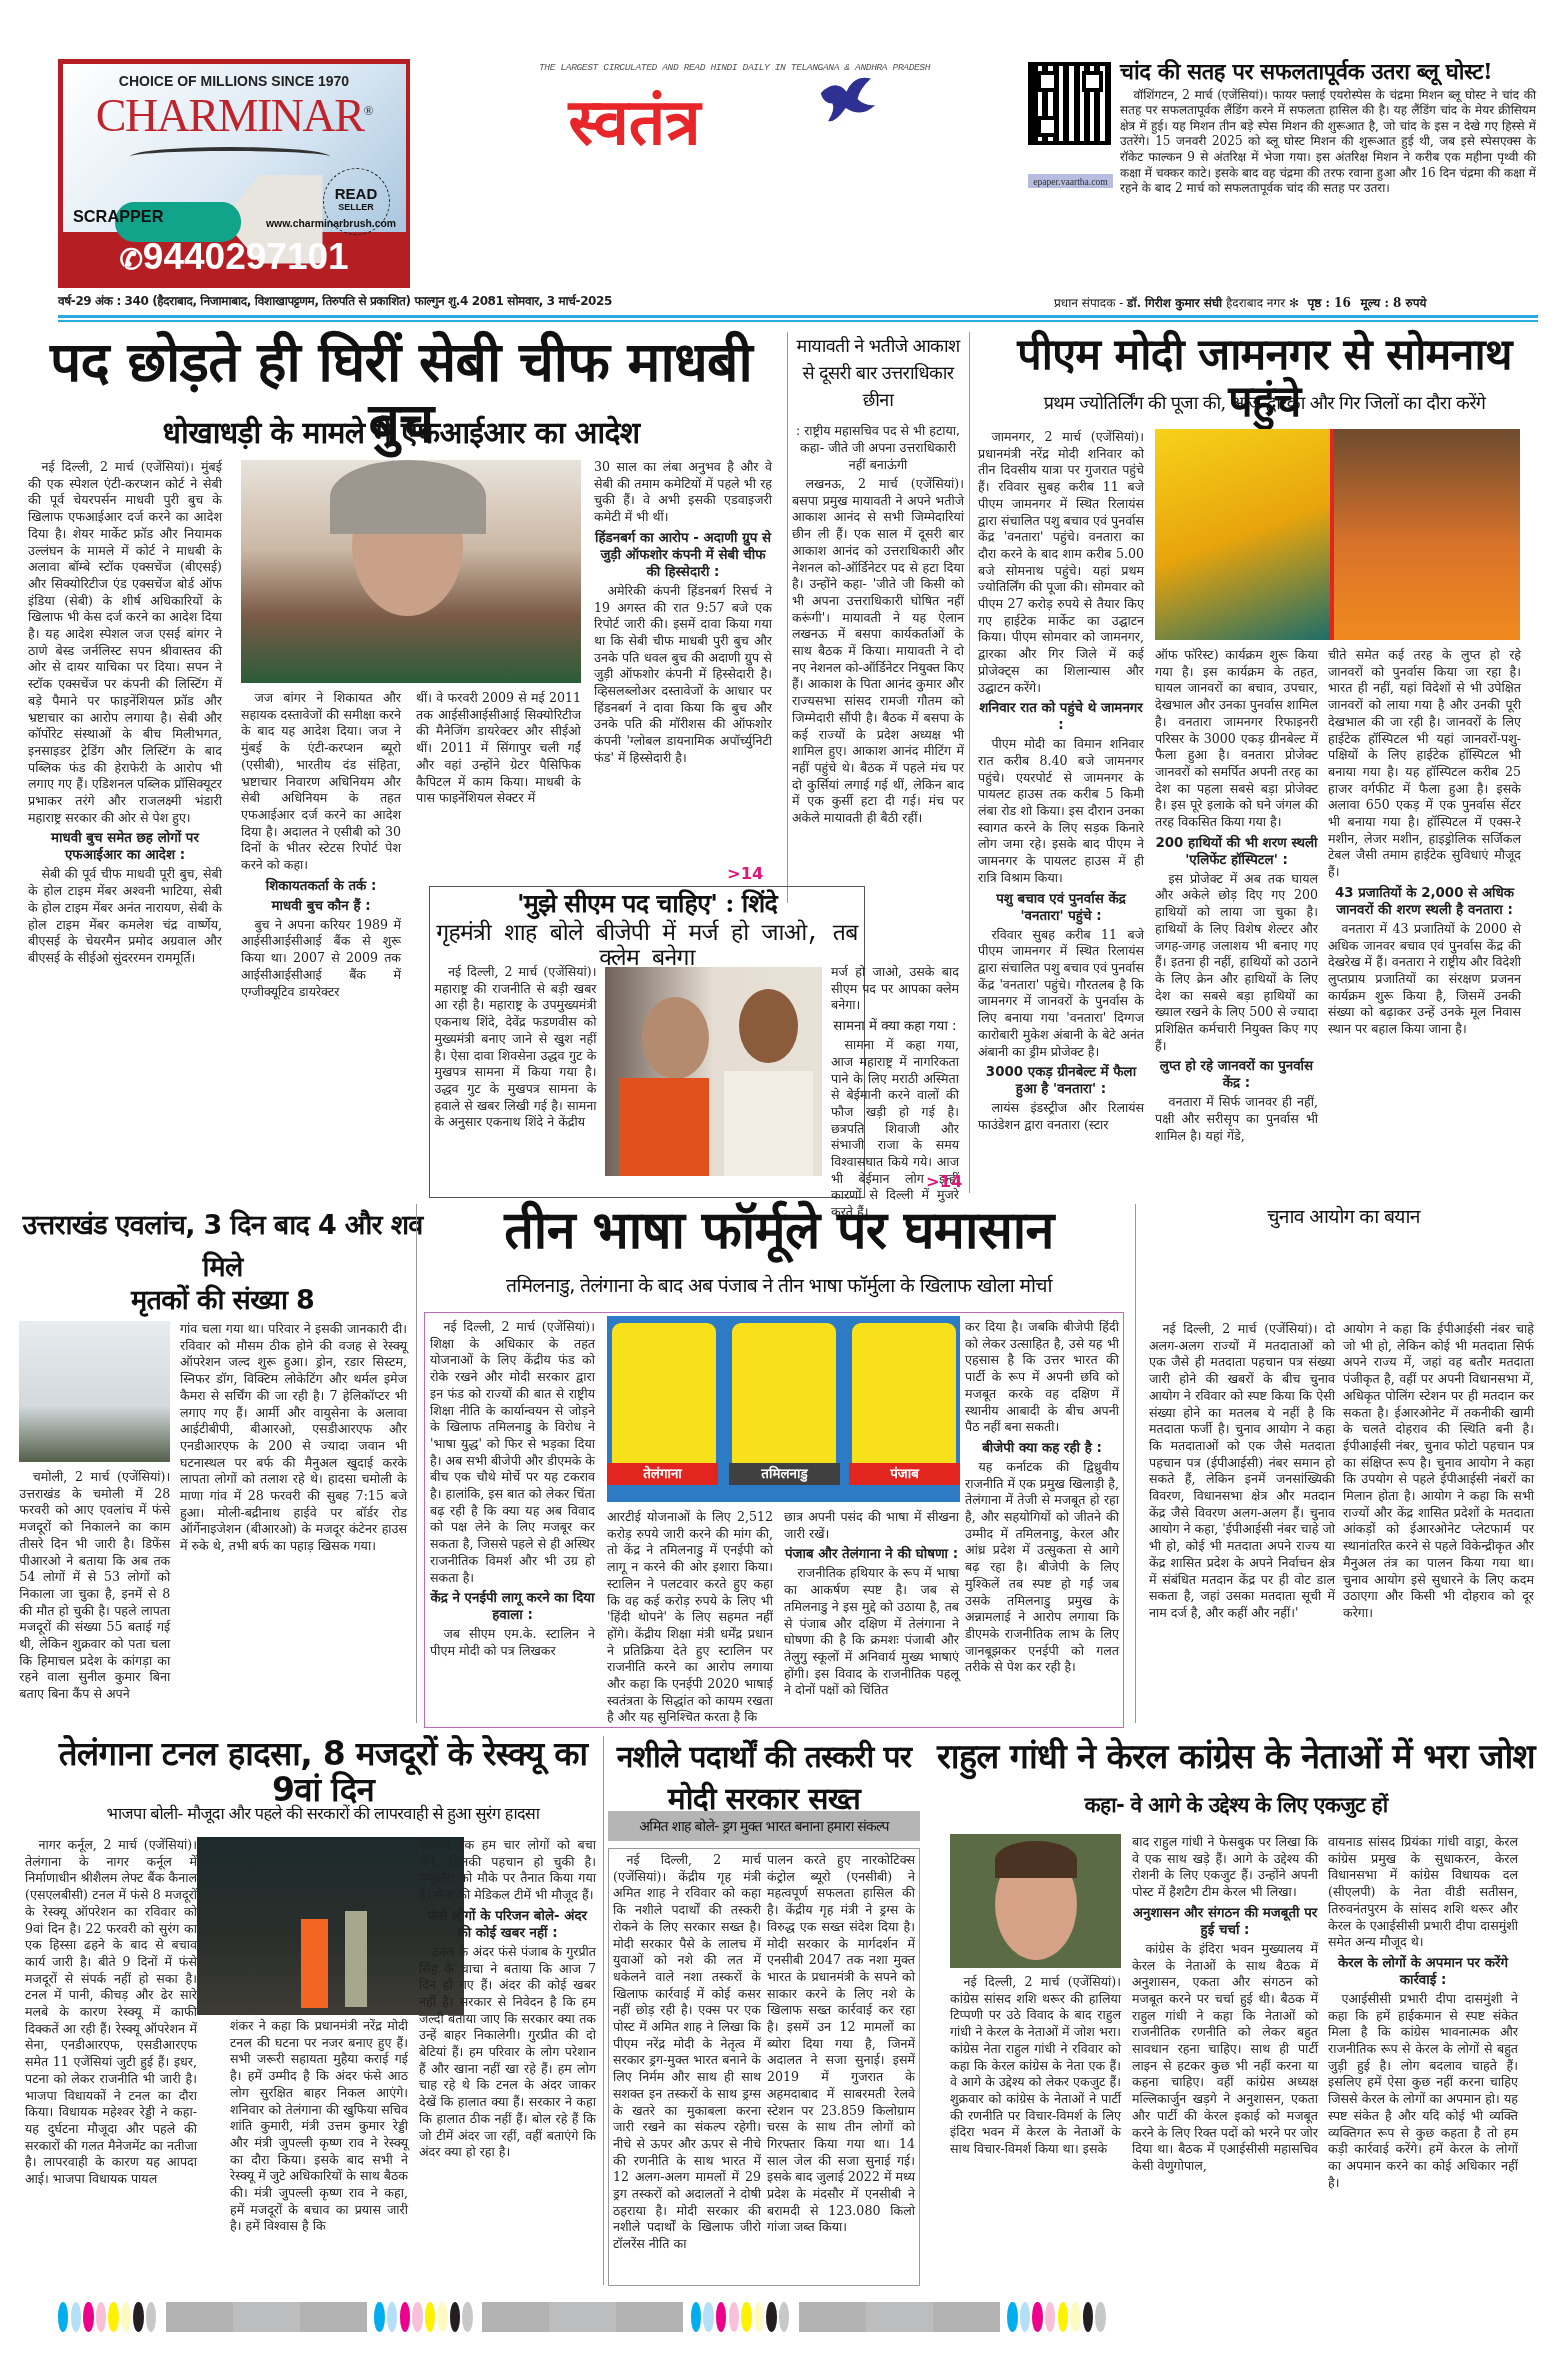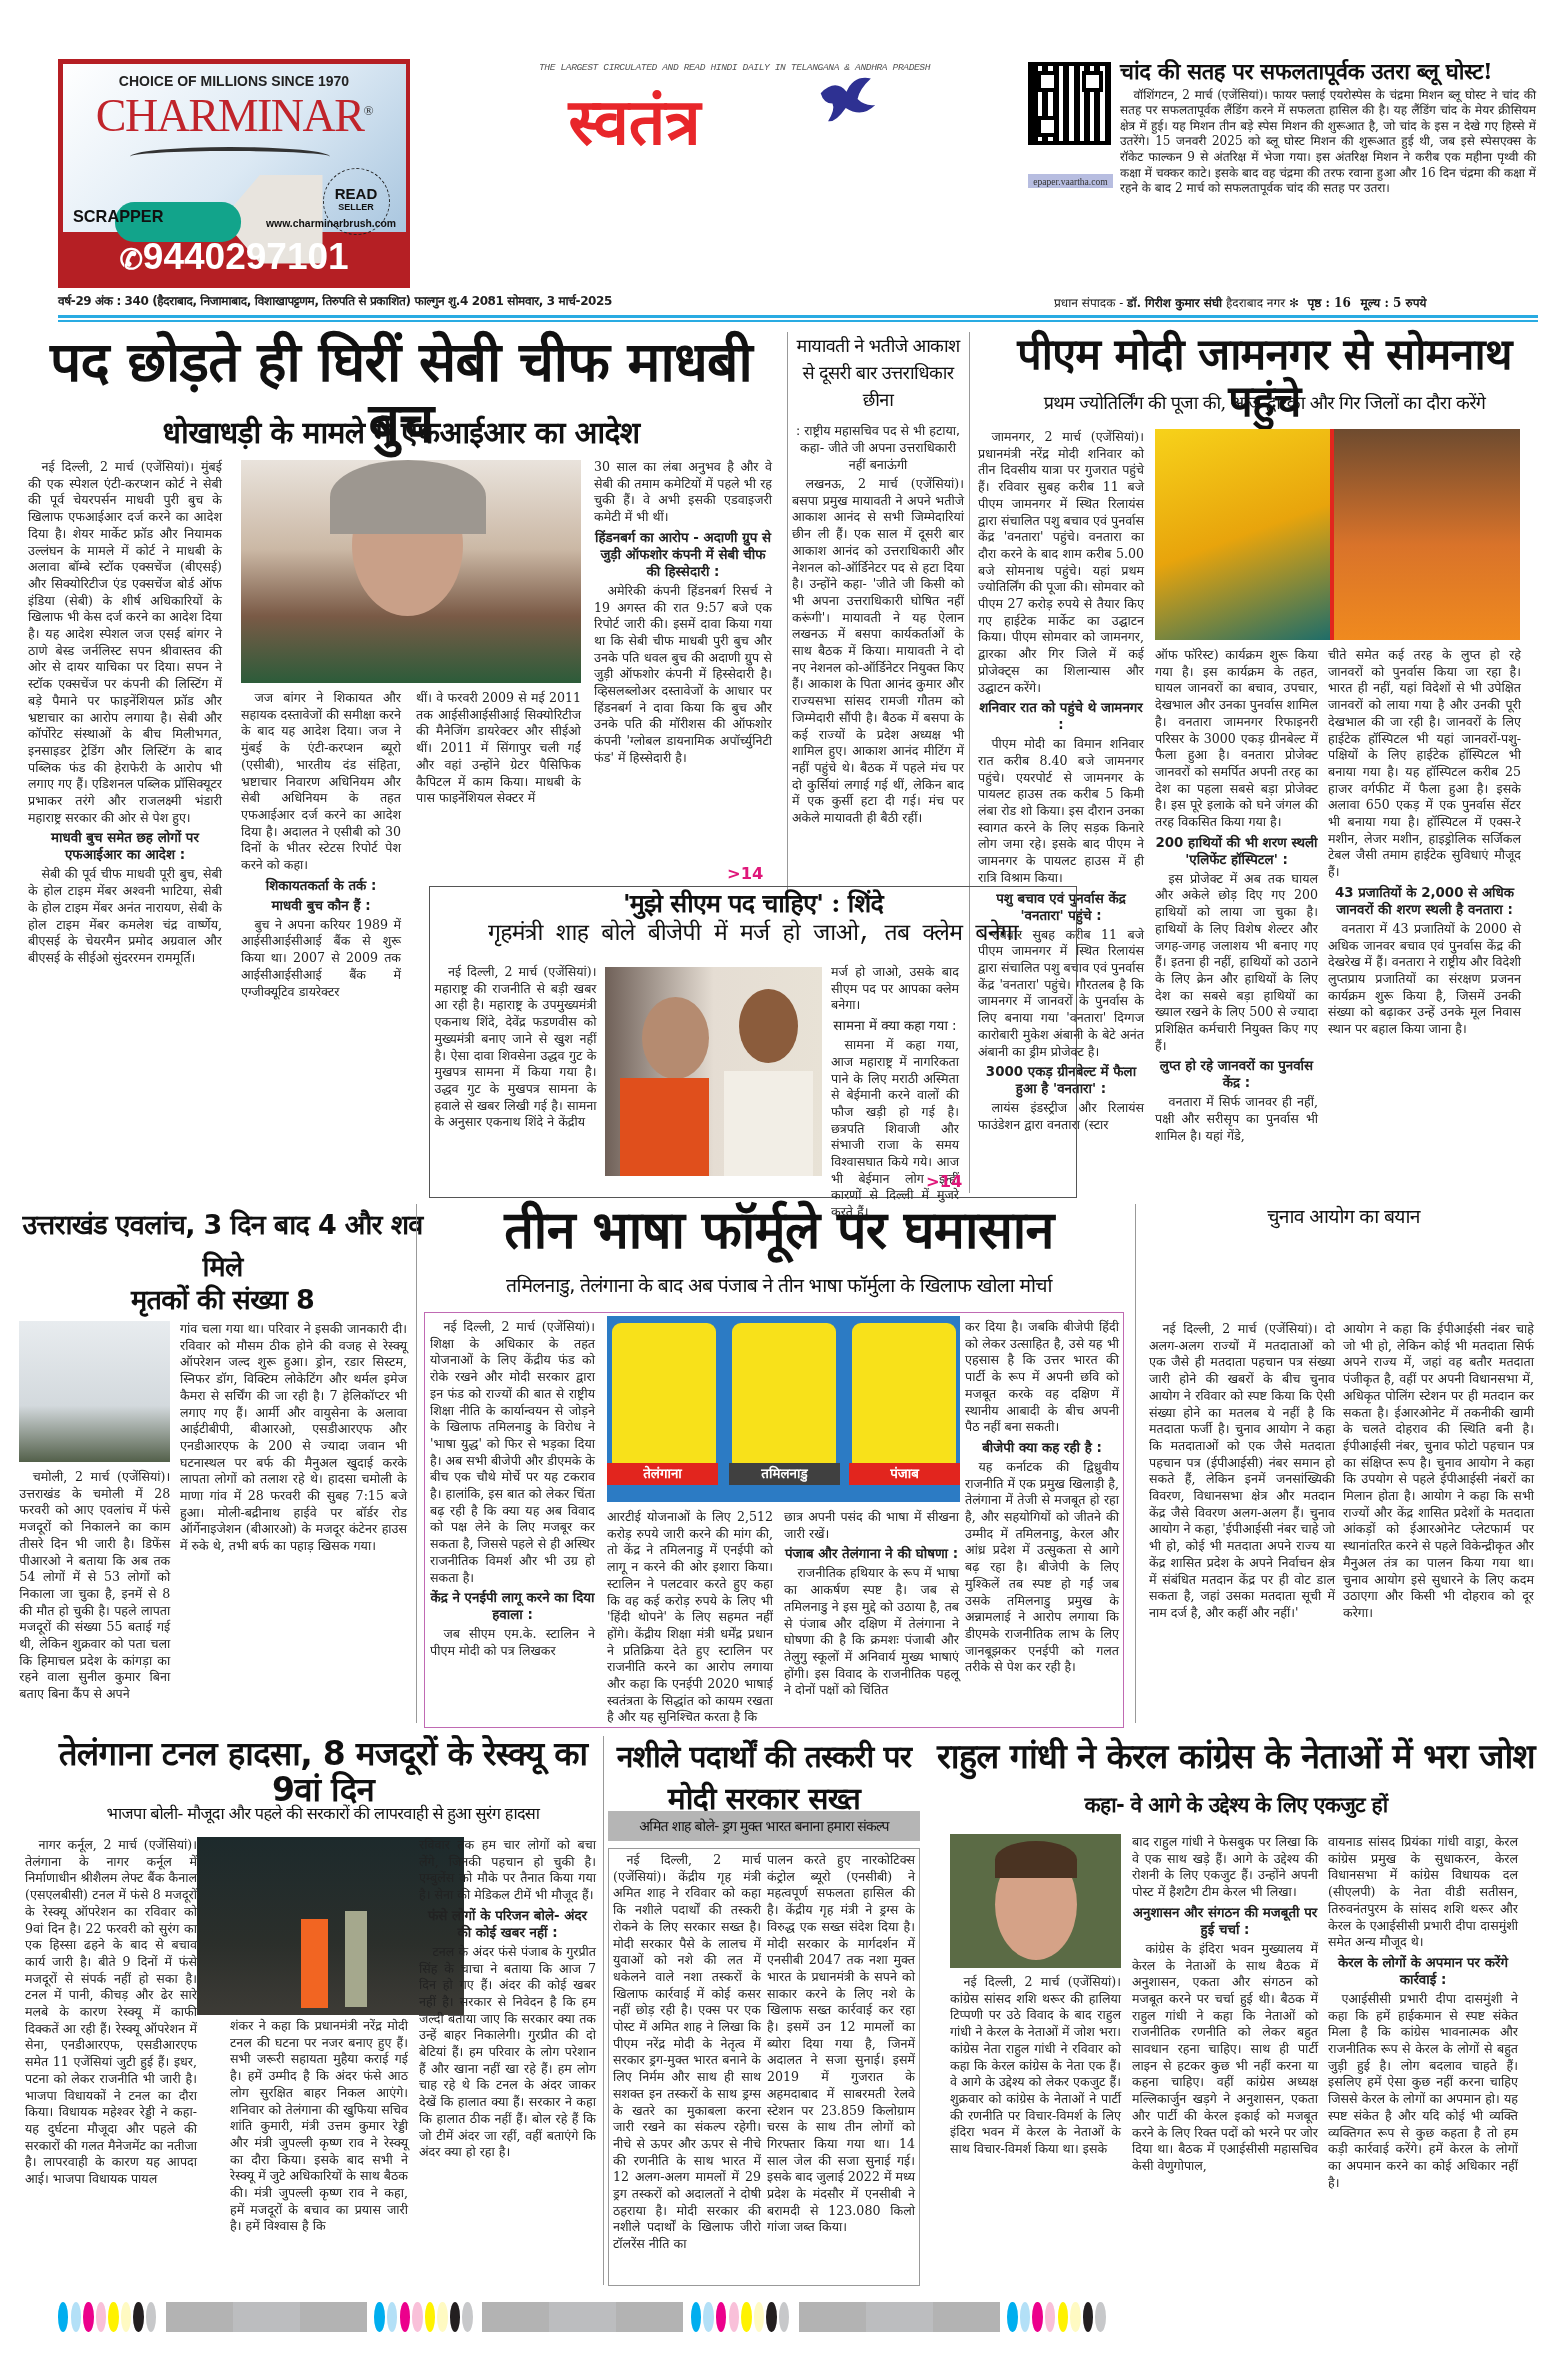--- a/index.html
+++ b/index.html
@@ -65,21 +65,21 @@
   <div class="hl" style="font-size:22px;text-align:left;font-family:'DejaVu Serif',serif;letter-spacing:-0.4px;">चांद की सतह पर सफलतापूर्वक उतरा ब्लू घोस्ट!</div>
   <div class="para" style="font-size:12px;line-height:15.6px;margin-top:4.5px;">
       <p>वॉशिंगटन, 2 मार्च (एजेंसियां)। फायर फ्लाई एयरोस्पेस के चंद्रमा मिशन ब्लू घोस्ट ने चांद की सतह पर सफलतापूर्वक लैंडिंग करने में सफलता हासिल की है। यह लैंडिंग चांद के मेयर क्रीसियम क्षेत्र में हुई। यह मिशन तीन बड़े स्पेस मिशन की शुरूआत है, जो चांद के इस न देखे गए हिस्से में उतरेंगे। 15 जनवरी 2025 को ब्लू घोस्ट मिशन की शुरूआत हुई थी, जब इसे स्पेसएक्स के रॉकेट फाल्कन 9 से अंतरिक्ष में भेजा गया। इस अंतरिक्ष मिशन ने करीब एक महीना पृथ्वी की कक्षा में चक्कर काटे। इसके बाद वह चंद्रमा की तरफ रवाना हुआ और 16 दिन चंद्रमा की कक्षा में रहने के बाद 2 मार्च को सफलतापूर्वक चांद की सतह पर उतरा।</p>
     </div>
 </div>
 
 <div class="abs" style="left:58px;top:292px;font-family:'DejaVu Sans',sans-serif;font-size:12px;font-weight:bold;color:#222;white-space:nowrap;letter-spacing:-0.4px;">वर्ष-29 अंक : 340 (हैदराबाद, निजामाबाद, विशाखापट्टणम, तिरुपति से प्रकाशित) फाल्गुन शु.4 2081 सोमवार, 3 मार्च-2025</div>
 <div class="abs" style="left:1054px;top:294px;font-size:12px;white-space:nowrap;">
   <span>प्रधान संपादक - </span><b>डॉ. गिरीश कुमार संघी</b> <span>हैदराबाद नगर ✻</span>
   <b style="margin-left:4.5px">पृष्ठ : 16</b>
-  <b style="margin-left:6px">मूल्य : 5 रुपये</b>
+  <b style="margin-left:6px">मूल्य : 8 रुपये</b>
 </div>
 <div class="abs rule-blue" style="left:58px;top:315px;width:1480px;"></div>
 <div class="abs rule-blue" style="left:58px;top:320px;width:1480px;height:1.5px;"></div>
 
 <div class="abs hl" style="left:30px;top:332px;width:742px;font-size:55px;">पद छोड़ते ही घिरीं सेबी चीफ माधबी बुच</div>
 <div class="abs hl" style="left:30px;top:416px;width:742px;font-size:30px;">धोखाधड़ी के मामले में एफआईआर का आदेश</div>
 
 <div class="abs para" style="left:28px;top:459px;width:194px;">
   <p>नई दिल्ली, 2 मार्च (एजेंसियां)। मुंबई की एक स्पेशल एंटी-करप्शन कोर्ट ने सेबी की पूर्व चेयरपर्सन माधवी पुरी बुच के खिलाफ एफआईआर दर्ज करने का आदेश दिया है। शेयर मार्केट फ्रॉड और नियामक उल्लंघन के मामले में कोर्ट ने माधबी के अलावा बॉम्बे स्टॉक एक्सचेंज (बीएसई) और सिक्योरिटीज एंड एक्सचेंज बोर्ड ऑफ इंडिया (सेबी) के शीर्ष अधिकारियों के खिलाफ भी केस दर्ज करने का आदेश दिया है। यह आदेश स्पेशल जज एसई बांगर ने ठाणे बेस्ड जर्नलिस्ट सपन श्रीवास्तव की ओर से दायर याचिका पर दिया। सपन ने स्टॉक एक्सचेंज पर कंपनी की लिस्टिंग में बड़े पैमाने पर फाइनेंशियल फ्रॉड और भ्रष्टाचार का आरोप लगाया है। सेबी और कॉर्पोरेट संस्थाओं के बीच मिलीभगत, इनसाइडर ट्रेडिंग और लिस्टिंग के बाद पब्लिक फंड की हेराफेरी के आरोप भी लगाए गए हैं। एडिशनल पब्लिक प्रॉसिक्यूटर प्रभाकर तरंगे और राजलक्ष्मी भंडारी महाराष्ट्र सरकार की ओर से पेश हुए।</p>
   <div class="sub">माधवी बुच समेत छह लोगों पर एफआईआर का आदेश :</div>
@@ -137,21 +137,21 @@
   <p>इस प्रोजेक्ट में अब तक घायल और अकेले छोड़ दिए गए 200 हाथियों को लाया जा चुका है। हाथियों के लिए विशेष शेल्टर और जगह-जगह जलाशय भी बनाए गए हैं। इतना ही नहीं, हाथियों को उठाने के लिए क्रेन और हाथियों के लिए देश का सबसे बड़ा हाथियों का ख्याल रखने के लिए 500 से ज्यादा प्रशिक्षित कर्मचारी नियुक्त किए गए हैं।</p>
   <div class="sub">लुप्त हो रहे जानवरों का पुनर्वास केंद्र :</div>
   <p>वनतारा में सिर्फ जानवर ही नहीं, पक्षी और सरीसृप का पुनर्वास भी शामिल है। यहां गेंडे,</p>
 </div>
 <div class="abs para" style="left:1328px;top:647px;width:193px;">
   <p style="text-indent:0">चीते समेत कई तरह के लुप्त हो रहे जानवरों को पुनर्वास किया जा रहा है। भारत ही नहीं, यहां विदेशों से भी उपेक्षित जानवरों को लाया गया है और उनकी पूरी देखभाल की जा रही है। जानवरों के लिए हाईटेक हॉस्पिटल भी यहां जानवरों-पशु-पक्षियों के लिए हाईटेक हॉस्पिटल भी बनाया गया है। यह हॉस्पिटल करीब 25 हाजर वर्गफीट में फैला हुआ है। इसके अलावा 650 एकड़ में एक पुनर्वास सेंटर भी बनाया गया है। हॉस्पिटल में एक्स-रे मशीन, लेजर मशीन, हाइड्रोलिक सर्जिकल टेबल जैसी तमाम हाईटेक सुविधाएं मौजूद हैं।</p>
   <div class="sub">43 प्रजातियों के 2,000 से अधिक जानवरों की शरण स्थली है वनतारा :</div>
   <p>वनतारा में 43 प्रजातियों के 2000 से अधिक जानवर बचाव एवं पुनर्वास केंद्र की देखरेख में हैं। वनतारा ने राष्ट्रीय और विदेशी लुप्तप्राय प्रजातियों का संरक्षण प्रजनन कार्यक्रम शुरू किया है, जिसमें उनकी संख्या को बढ़ाकर उन्हें उनके मूल निवास स्थान पर बहाल किया जाना है।</p>
 </div>
 
-<div class="abs box" style="left:429px;top:886px;width:648px;height:312px;">
+<div class="abs box" style="left:429px;top:886px;width:436px;height:312px;">
   <div class="hl" style="font-size:25px;margin-top:3px;font-family:'DejaVu Serif',serif;">'मुझे सीएम पद चाहिए' : शिंदे</div>
   <div class="hl" style="font-size:23px;font-weight:normal;margin-top:4px;font-family:Liberation Mono, monospace;">गृहमंत्री शाह बोले बीजेपी में मर्ज हो जाओ, तब क्लेम बनेगा</div>
   <div class="abs para" style="left:4.5px;top:77px;width:162px;">
       <p>नई दिल्ली, 2 मार्च (एजेंसियां)। महाराष्ट्र की राजनीति से बड़ी खबर आ रही है। महाराष्ट्र के उपमुख्यमंत्री एकनाथ शिंदे, देवेंद्र फडणवीस को मुख्यमंत्री बनाए जाने से खुश नहीं है। ऐसा दावा शिवसेना उद्धव गुट के मुखपत्र सामना में किया गया है। उद्धव गुट के मुखपत्र सामना के हवाले से खबर लिखी गई है। सामना के अनुसार एकनाथ शिंदे ने केंद्रीय</p>
     </div>
   <div class="abs photo" style="left:175px;top:80px;width:217px;height:209px;background:linear-gradient(90deg,#6f6058 0%,#e5ddd3 50%,#e8e2d6 100%);">
     <div class="abs" style="left:37px;top:30px;width:67px;height:82px;border-radius:50%;background:#b58b70;"></div>
     <div class="abs" style="left:134px;top:22px;width:59px;height:74px;border-radius:50%;background:#8b5c3c;"></div>
     <div class="abs" style="left:15px;top:111px;width:89px;height:104px;background:#e04f1c;"></div>
     <div class="abs" style="left:119px;top:104px;width:89px;height:111px;background:#f2eee6;"></div>

